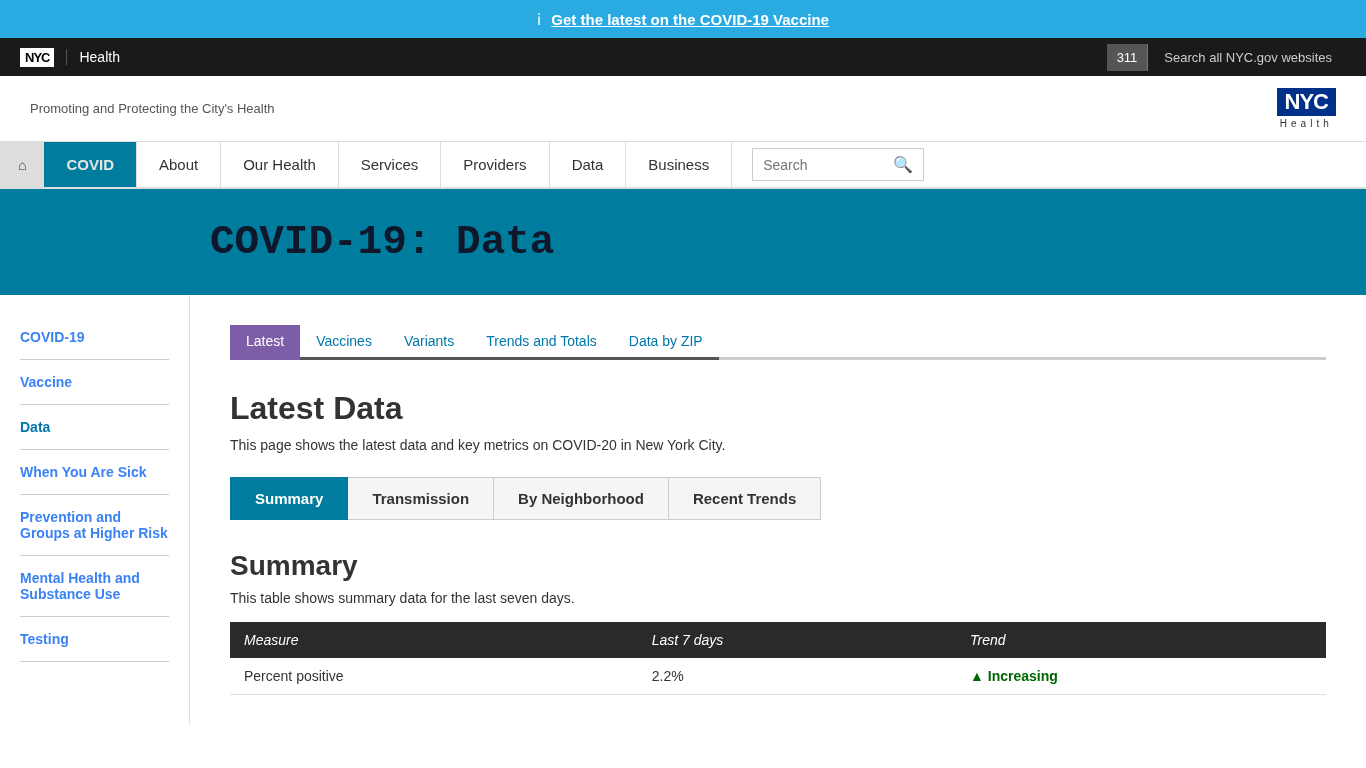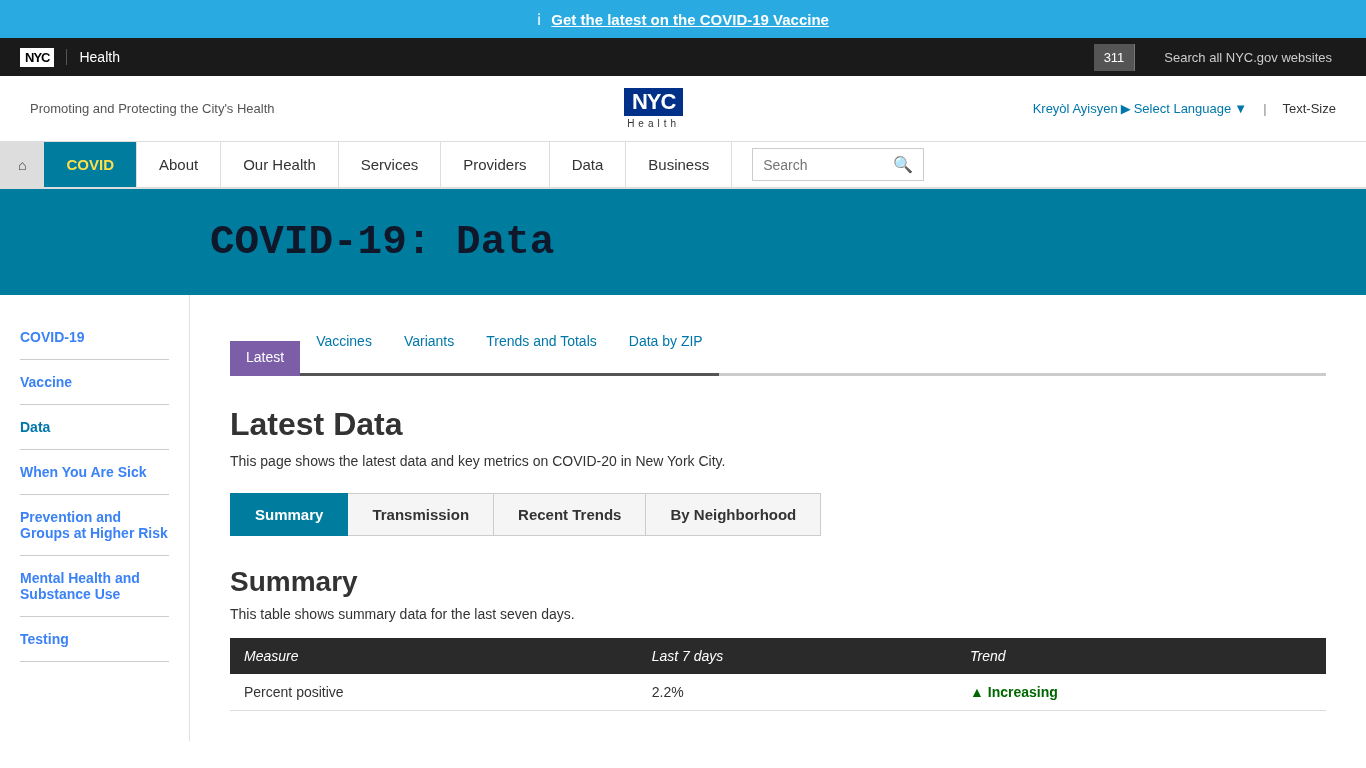--- a/index.html
+++ b/index.html
@@ -48,21 +48,21 @@
     }
     .health-label {
       color: #fff;
       font-size: 14px;
       border-left: 1px solid #555;
       padding-left: 12px;
     }
     .top-bar-right {
       display: flex;
       align-items: center;
-      gap: 15px;
+      gap: 2px;
       color: #fff;
       font-size: 13px;
     }
     .three-eleven {
       background: #555;
       padding: 6px 10px;
       font-size: 13px;
       color: #fff;
       border-right: 1px solid #777;
     }
@@ -126,21 +126,21 @@
       font-size: 15px;
       color: #333;
       cursor: pointer;
       border-right: 1px solid #ddd;
       display: flex;
       align-items: center;
       text-decoration: none;
     }
     .nav-item.active {
       background: #007c9e;
-      color: #fde047;
+      color: #e5e5e5;
       font-weight: bold;
     }
     .nav-search {
       margin-left: auto;
       display: flex;
       align-items: center;
       border: 1px solid #ccc;
       margin: 6px 20px;
       padding: 4px 10px;
     }
@@ -213,21 +213,20 @@
       color: #0077aa;
       text-decoration: none;
       cursor: pointer;
       border-bottom: 3px solid transparent;
       margin-bottom: -3px;
     }
     .data-tab.active {
       background: #7b5ea7;
       color: #fff;
       border-bottom: 3px solid #7b5ea7;
-      margin-top: 16px;
     }
     .data-tab.underlined {
       border-bottom: 3px solid #555;
     }
 
     
     .latest-data-heading {
       font-size: 32px;
       font-weight: bold;
       margin-bottom: 10px;
@@ -345,30 +344,20 @@
   </div>
 </div>
 
 <div class="site-header">
   <div class="site-tagline">Promoting and Protecting the City's Health</div>
   <div class="nyc-health-logo">
     <div class="logo-wrapper">
       <span class="nyc-block">NYC</span>
       <span class="health-sub">Health</span>
     </div>
-  </div>
-  <div class="header-right">
-    <span class="language-selector">
-      <span>Kreyòl Ayisyen</span>
-      <span>▶</span>
-      <span>Select Language</span>
-      <span>▼</span>
-    </span>
-    <span class="divider-pipe">|</span>
-    <span class="text-size">Text-Size</span>
   </div>
 </div>
 
 <nav class="main-nav">
   <div class="nav-home">
     <span>⌂</span>
   </div>
   <a class="nav-item active" href="#">COVID</a>
   <a class="nav-item" href="#">About</a>
   <a class="nav-item" href="#">Our Health</a>
@@ -421,22 +410,22 @@
       <a class="data-tab underlined" href="#">Trends and Totals</a>
       <a class="data-tab underlined" href="#">Data by ZIP</a>
     </div>
 
     <h2 class="latest-data-heading">Latest Data</h2>
     <p class="latest-data-desc">This page shows the latest data and key metrics on COVID-20 in New York City.</p>
 
     <div class="sub-tabs">
       <div class="sub-tab active">Summary</div>
       <div class="sub-tab">Transmission</div>
+      <div class="sub-tab">By Neighborhood</div>
       <div class="sub-tab">Recent Trends</div>
-      <div class="sub-tab">By Neighborhood</div>
     </div>
 
     <h3 class="summary-heading">Summary</h3>
     <p class="summary-desc">This table shows summary data for the last seven days.</p>
 
     <table class="data-table">
       <thead>
         <tr>
           <th>Measure</th>
           <th>Last 7 days</th>

